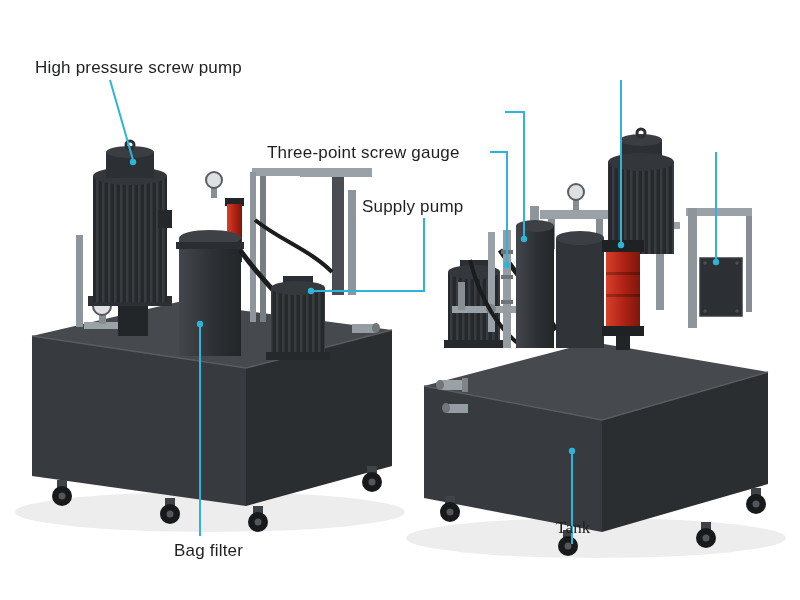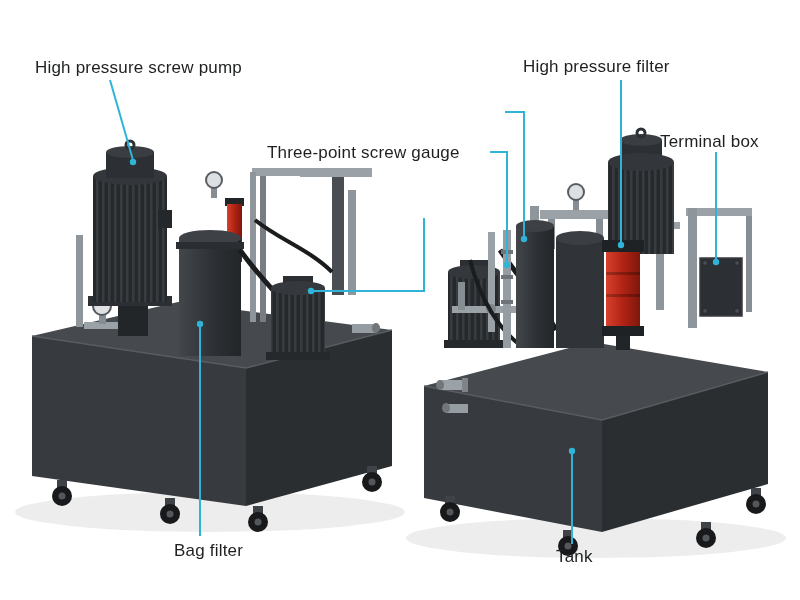--- a/index.html
+++ b/index.html
@@ -274,19 +274,18 @@
       <circle cx="524" cy="239" r="3.2"></circle>
       <circle cx="507" cy="265" r="3.2"></circle>
       <circle cx="311" cy="291" r="3.2"></circle>
       <circle cx="716" cy="262" r="3.2"></circle>
       <circle cx="200" cy="324" r="3.2"></circle>
       <circle cx="572" cy="451" r="3.2"></circle>
     </g>
   </svg>
 
   <div class="lbl" style="left:35px;  top:58px;">High pressure screw pump</div>
-  <div class="lbl" style="left:523px; top:57px;">High pressure filter</div>
   <div class="lbl" style="left:267px; top:143px;">Three-point screw gauge</div>
-  <div class="lbl" style="left:660px; top:132px;">Terminal box</div>
+  <div class="lbl" style="left:362px; top:197px;">Supply pump</div>
   <div class="lbl" style="left:174px; top:541px;">Bag filter</div>
-  <div class="lbl" style="left:556px; top:547px;">Tank</div>
+  <div class="lbl" style="left:556px; top:518px;font-family:Liberation Serif, serif;">Tank</div>
 
 </div>
 
 </body></html>

